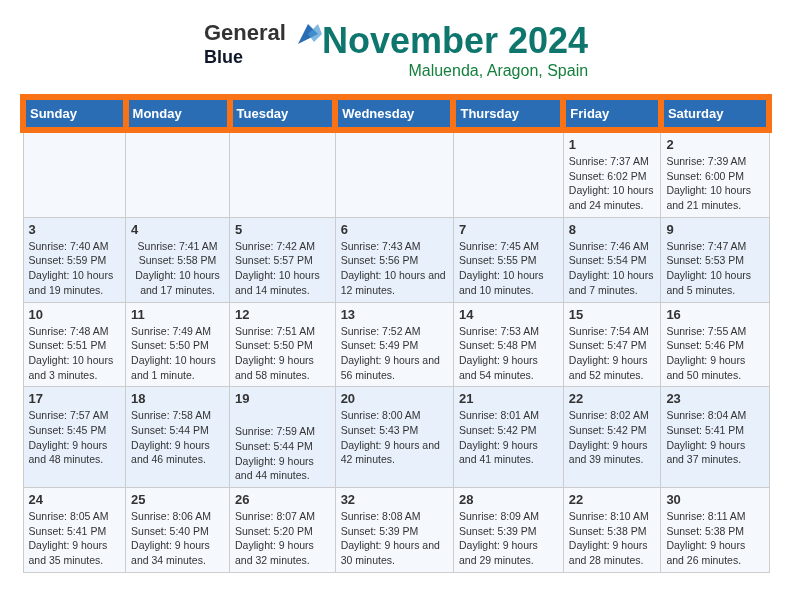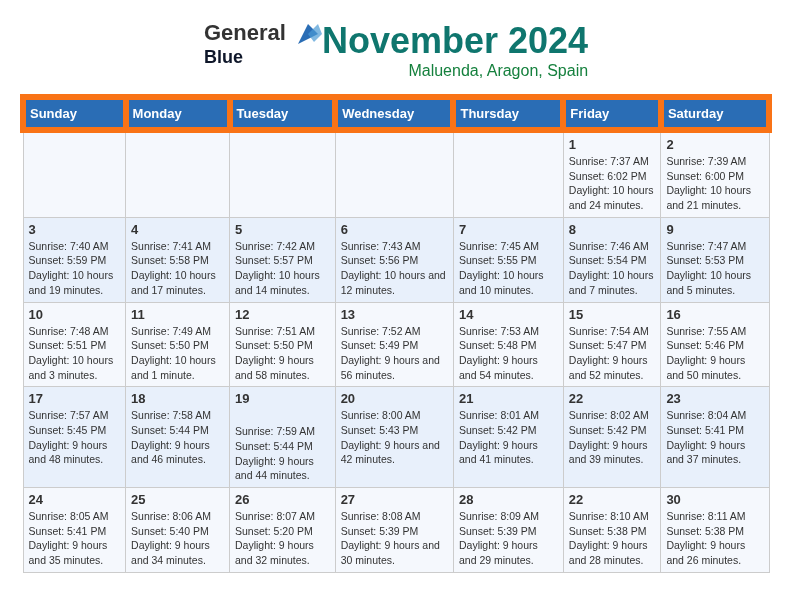--- a/index.html
+++ b/index.html
@@ -133,21 +133,21 @@
       </tr>
       <tr>
         <td>
           <span class="day-number">3</span>
           <div class="day-info" style="white-space: pre-line;">Sunrise: 7:40 AM
 Sunset: 5:59 PM
 Daylight: 10 hours and 19 minutes.</div>
         </td>
         <td>
           <span class="day-number">4</span>
-          <div class="day-info" style="white-space: pre-line;">Sunrise: 7:41 AM
+          <div class="day-info" style="white-space: pre-line; text-align: center;">Sunrise: 7:41 AM
 Sunset: 5:58 PM
 Daylight: 10 hours and 17 minutes.</div>
         </td>
         <td>
           <span class="day-number">5</span>
           <div class="day-info" style="white-space: pre-line;">Sunrise: 7:42 AM
 Sunset: 5:57 PM
 Daylight: 10 hours and 14 minutes.</div>
         </td>
         <td>
@@ -276,21 +276,21 @@
 Sunset: 5:40 PM
 Daylight: 9 hours and 34 minutes.</div>
         </td>
         <td>
           <span class="day-number">26</span>
           <div class="day-info" style="white-space: pre-line;">Sunrise: 8:07 AM
 Sunset: 5:20 PM
 Daylight: 9 hours and 32 minutes.</div>
         </td>
         <td>
-          <span class="day-number">27</span>
+          <span class="day-number">32</span>
           <div class="day-info" style="white-space: pre-line;">Sunrise: 8:08 AM
 Sunset: 5:39 PM
 Daylight: 9 hours and 30 minutes.</div>
         </td>
         <td>
           <span class="day-number">28</span>
           <div class="day-info" style="white-space: pre-line;">Sunrise: 8:09 AM
 Sunset: 5:39 PM
 Daylight: 9 hours and 29 minutes.</div>
         </td>

